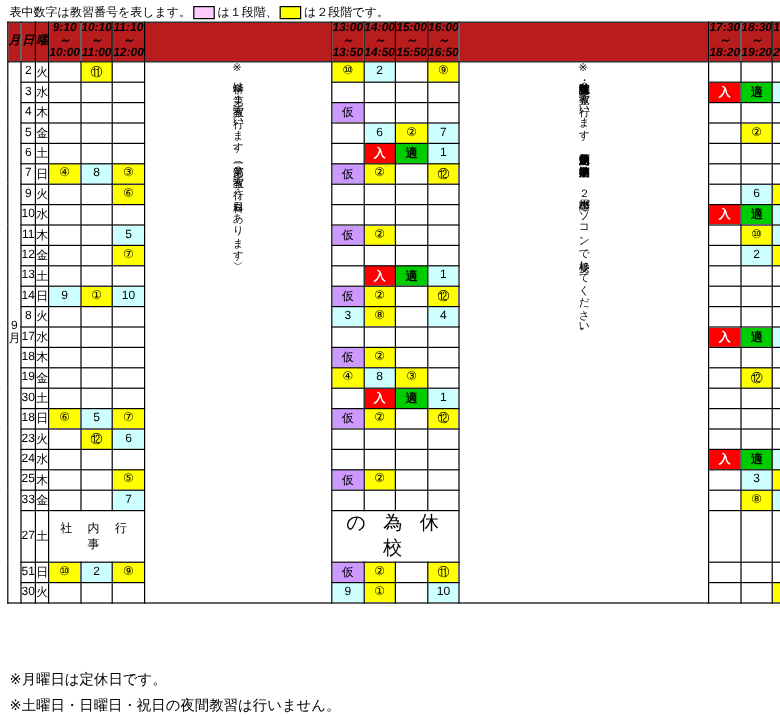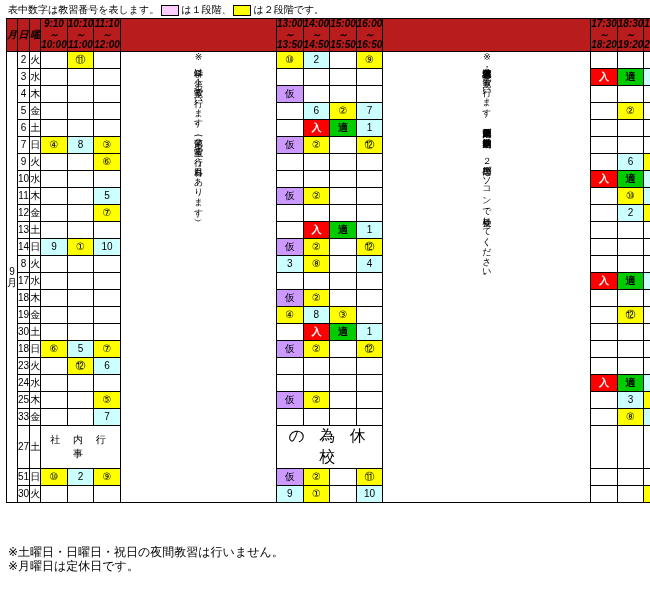--- a/index.html
+++ b/index.html
@@ -67,21 +67,21 @@
     height:100%;
     display:block;
     text-align:left;
   }
   .monthcell{font-size:10px;line-height:1.1;}
   .notes{
     position:absolute;left:8px;
     font-size:12px;
   }
   .n1{top:558px;}
-  .n2{top:544px;}
+  .n2{top:580px;}
 </style>
 </head>
 <body>
 
 <div class="legend">
   <span>表中数字は教習番号を表します。</span>
   <span class="sw pink"></span>
   <span>は１段階、</span>
   <span class="sw yellow"></span>
   <span>は２段階です。</span>

